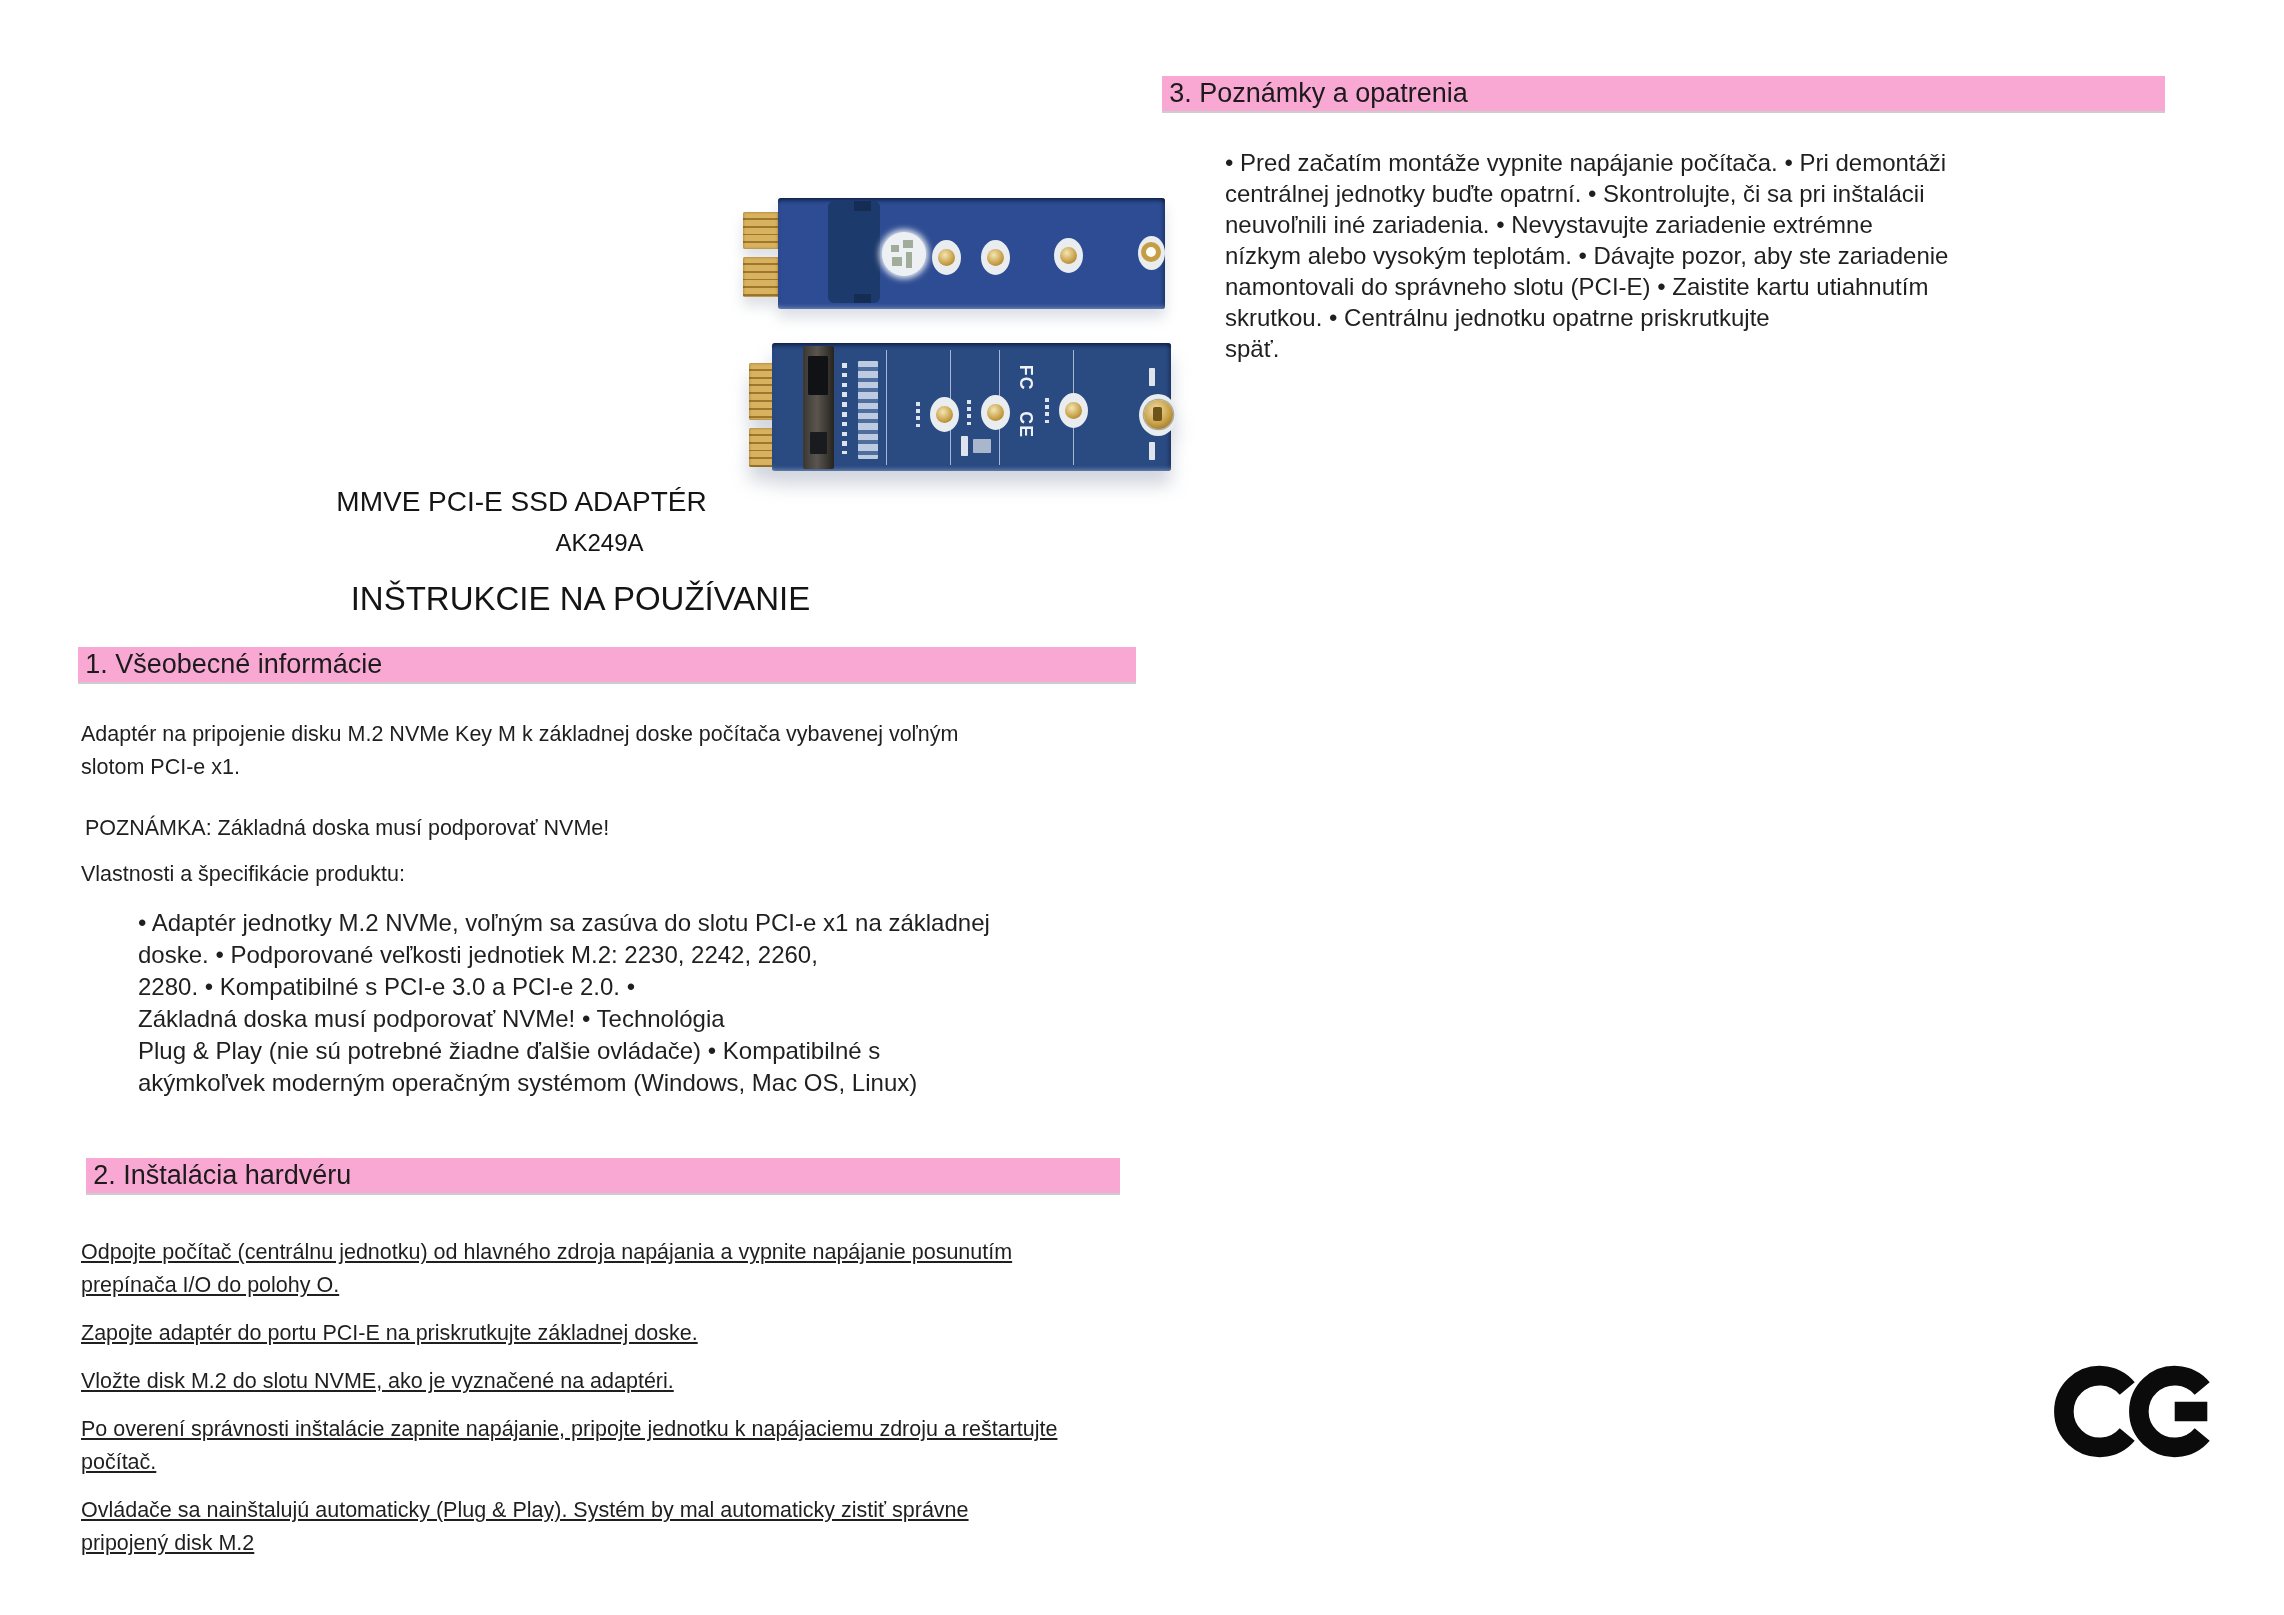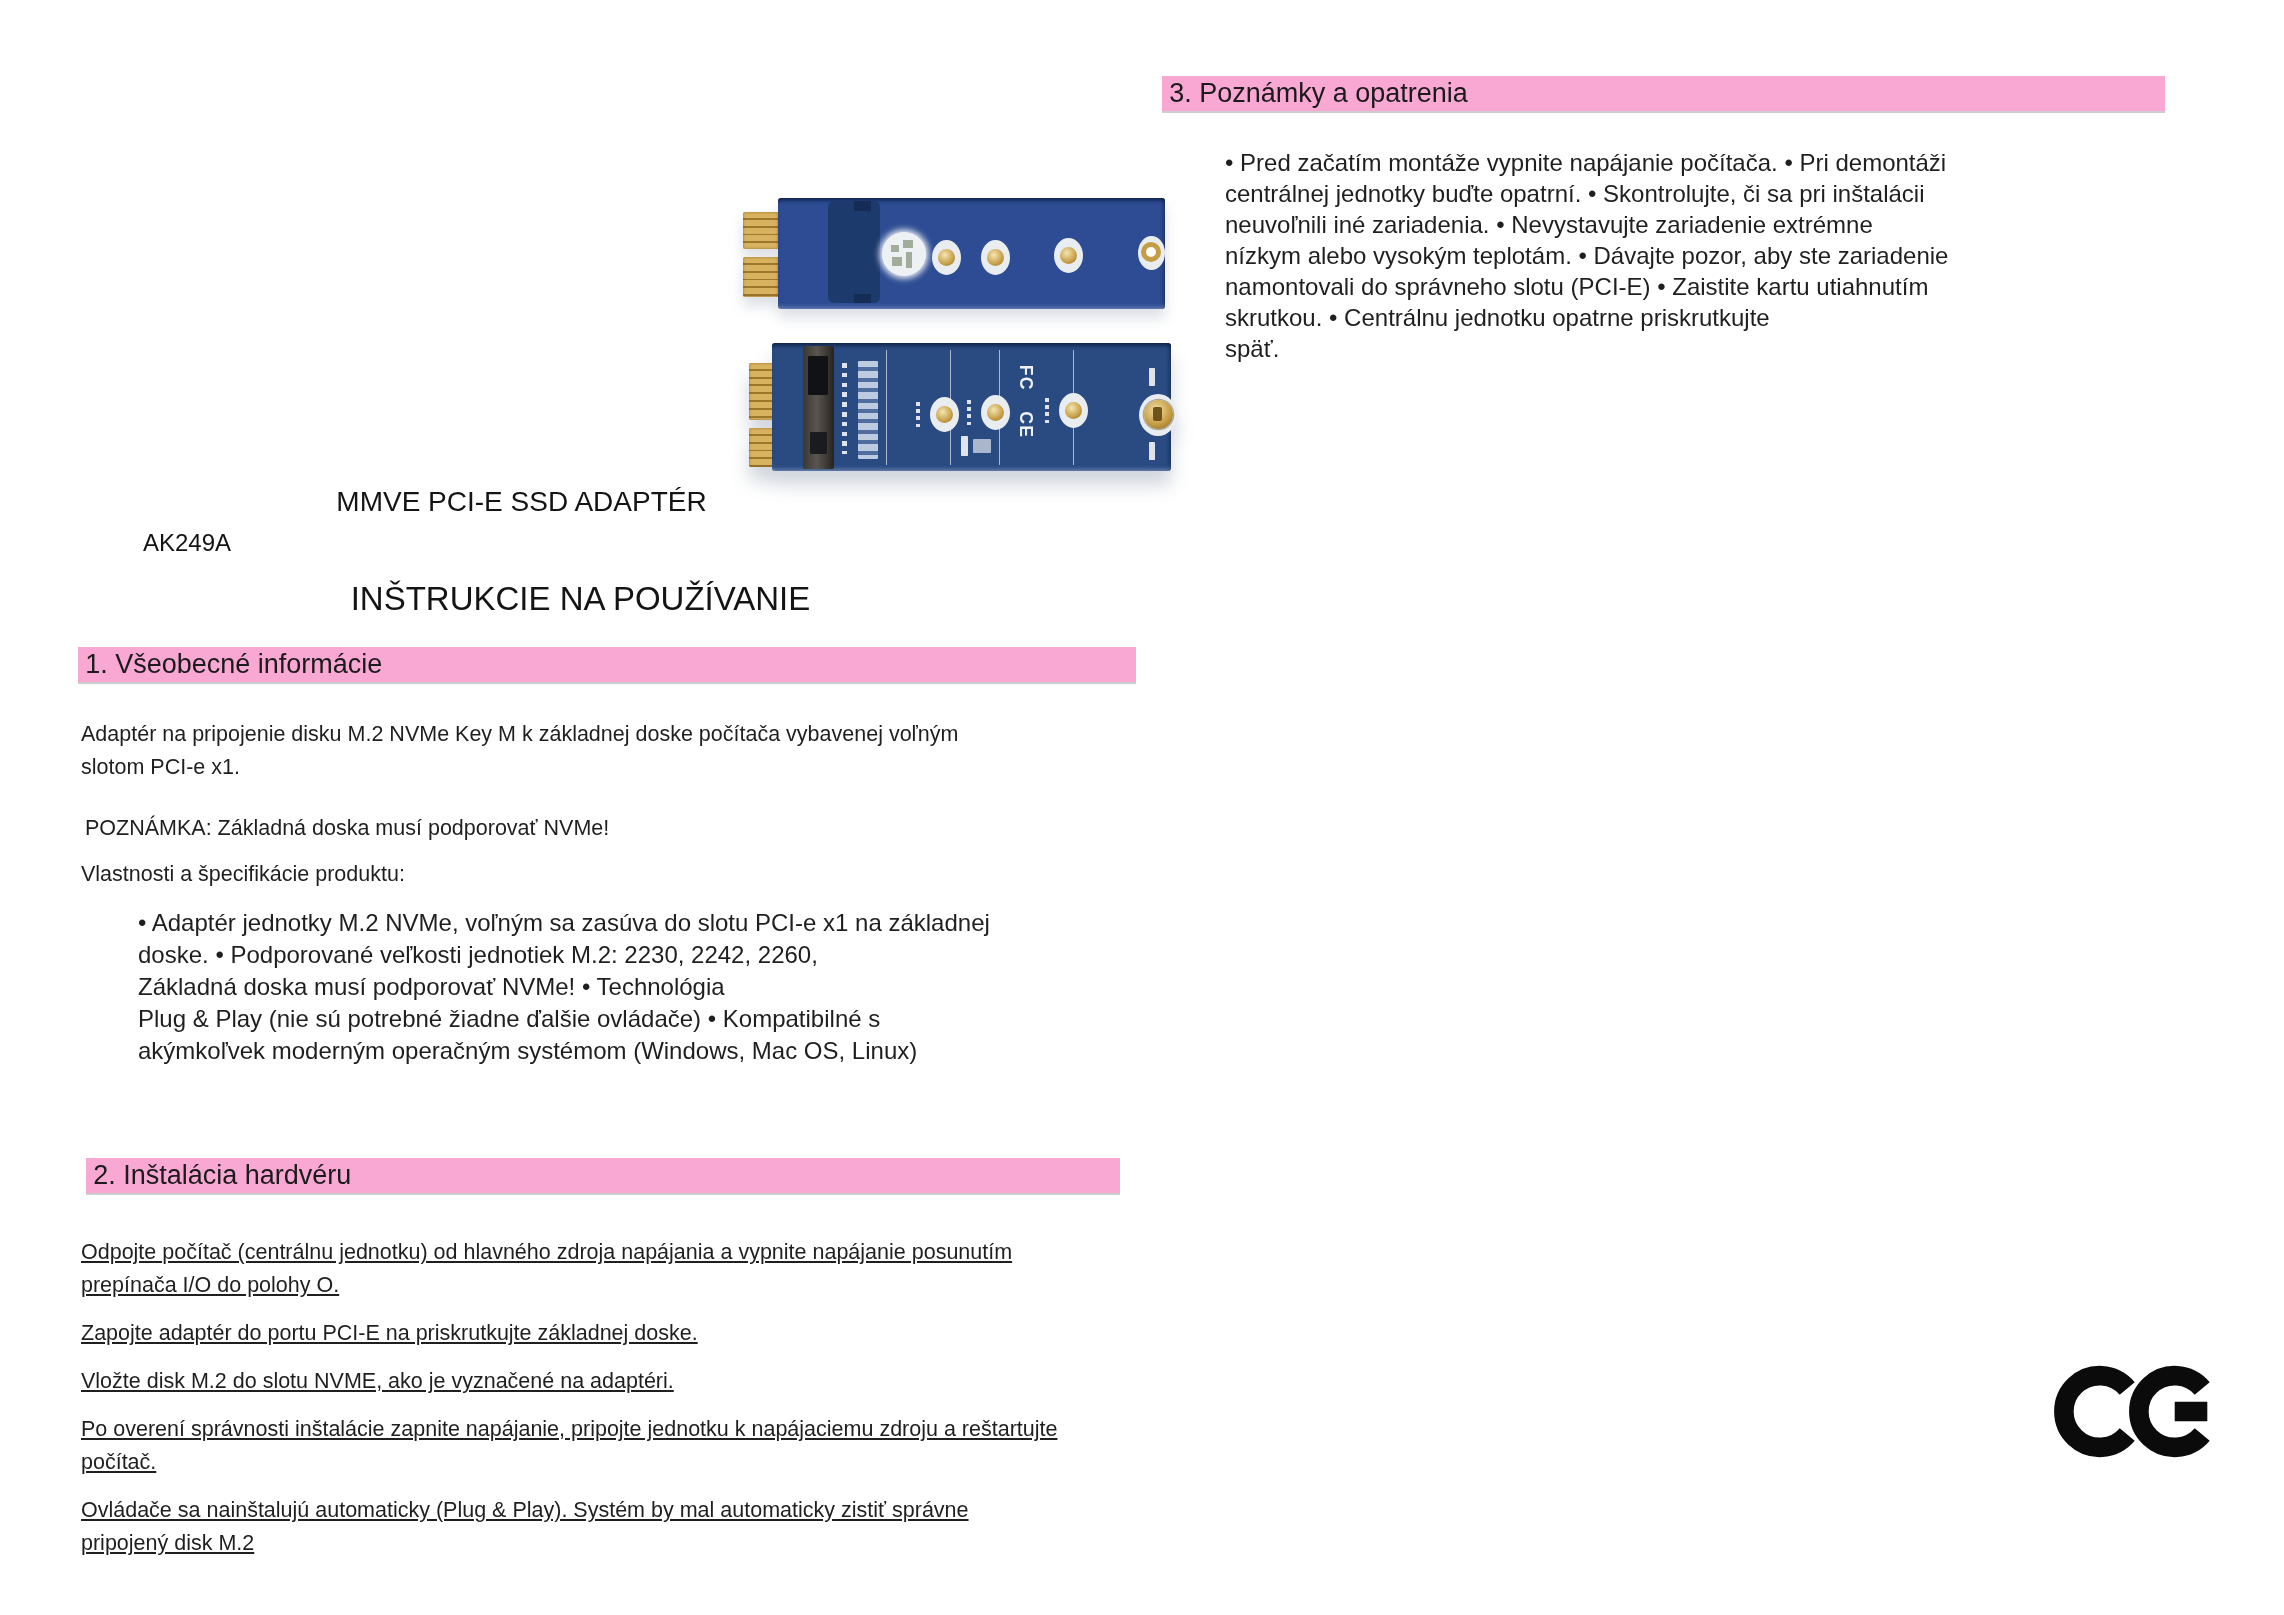--- a/index.html
+++ b/index.html
@@ -16,21 +16,21 @@
 
   
   .tb{position:absolute;white-space:nowrap;}
   .small .ln{font-size:21.5px;line-height:33px;}
   .big .ln{font-size:24px;line-height:32px;}
   .s3 .ln{font-size:24px;line-height:31px;}
   .para{margin:0 0 15px 0;text-decoration:underline;}
 
   #title1{position:absolute;left:65px;top:482px;width:913px;text-align:center;
           font-size:28px;line-height:40px;color:#141414;}
-  #title2{position:absolute;left:143px;top:525px;width:913px;text-align:left;
+  #title2{position:absolute;left:143px;top:525px;width:913px;text-align:center;
           font-size:24px;line-height:35px;color:#141414;}
   #title3{position:absolute;left:124px;top:575px;width:913px;text-align:center;
           font-size:33px;line-height:47px;color:#141414;}
 
   
   .photo{position:absolute;left:365px;top:81px;width:469px;height:375px;background:#ffffff;}
   .card{position:absolute;}
   .pcb{position:absolute;border-radius:3.3px;
        box-shadow:inset 0 3.9px 4.6px -2px rgba(8,22,52,.85),
                   inset 0 -3.9px 4.6px -2.6px rgba(185,205,235,.55),
@@ -148,20 +148,21 @@
   </div>
   <div class="tb small" style="left:85px;top:812px;">
     <div class="ln">POZNÁMKA: Základná doska musí podporovať NVMe!</div>
   </div>
   <div class="tb small" style="left:81px;top:858px;text-align:center;">
     <div class="ln">Vlastnosti a špecifikácie produktu:</div>
   </div>
   <div class="tb big" style="left:138px;top:907px;">
     <div class="ln">• Adaptér jednotky M.2 NVMe, voľným sa zasúva do slotu PCI-e x1 na základnej</div>
     <div class="ln">doske. • Podporované veľkosti jednotiek M.2: 2230, 2242, 2260,</div>
+    <div class="ln">2280. • Kompatibilné s PCI-e 3.0 a PCI-e 2.0. •</div>
     <div class="ln">Základná doska musí podporovať NVMe! • Technológia</div>
     <div class="ln">Plug &amp; Play (nie sú potrebné žiadne ďalšie ovládače) • Kompatibilné s</div>
     <div class="ln">akýmkoľvek moderným operačným systémom (Windows, Mac OS, Linux)</div>
   </div>
 
   <div class="band" id="band2">2. Inštalácia hardvéru</div>
   <div class="tb small" style="left:81px;top:1236px;">
     <div class="para">
       <div class="ln">Odpojte počítač (centrálnu jednotku) od hlavného zdroja napájania a vypnite napájanie posunutím</div>
       <div class="ln">prepínača I/O do polohy O.</div>

